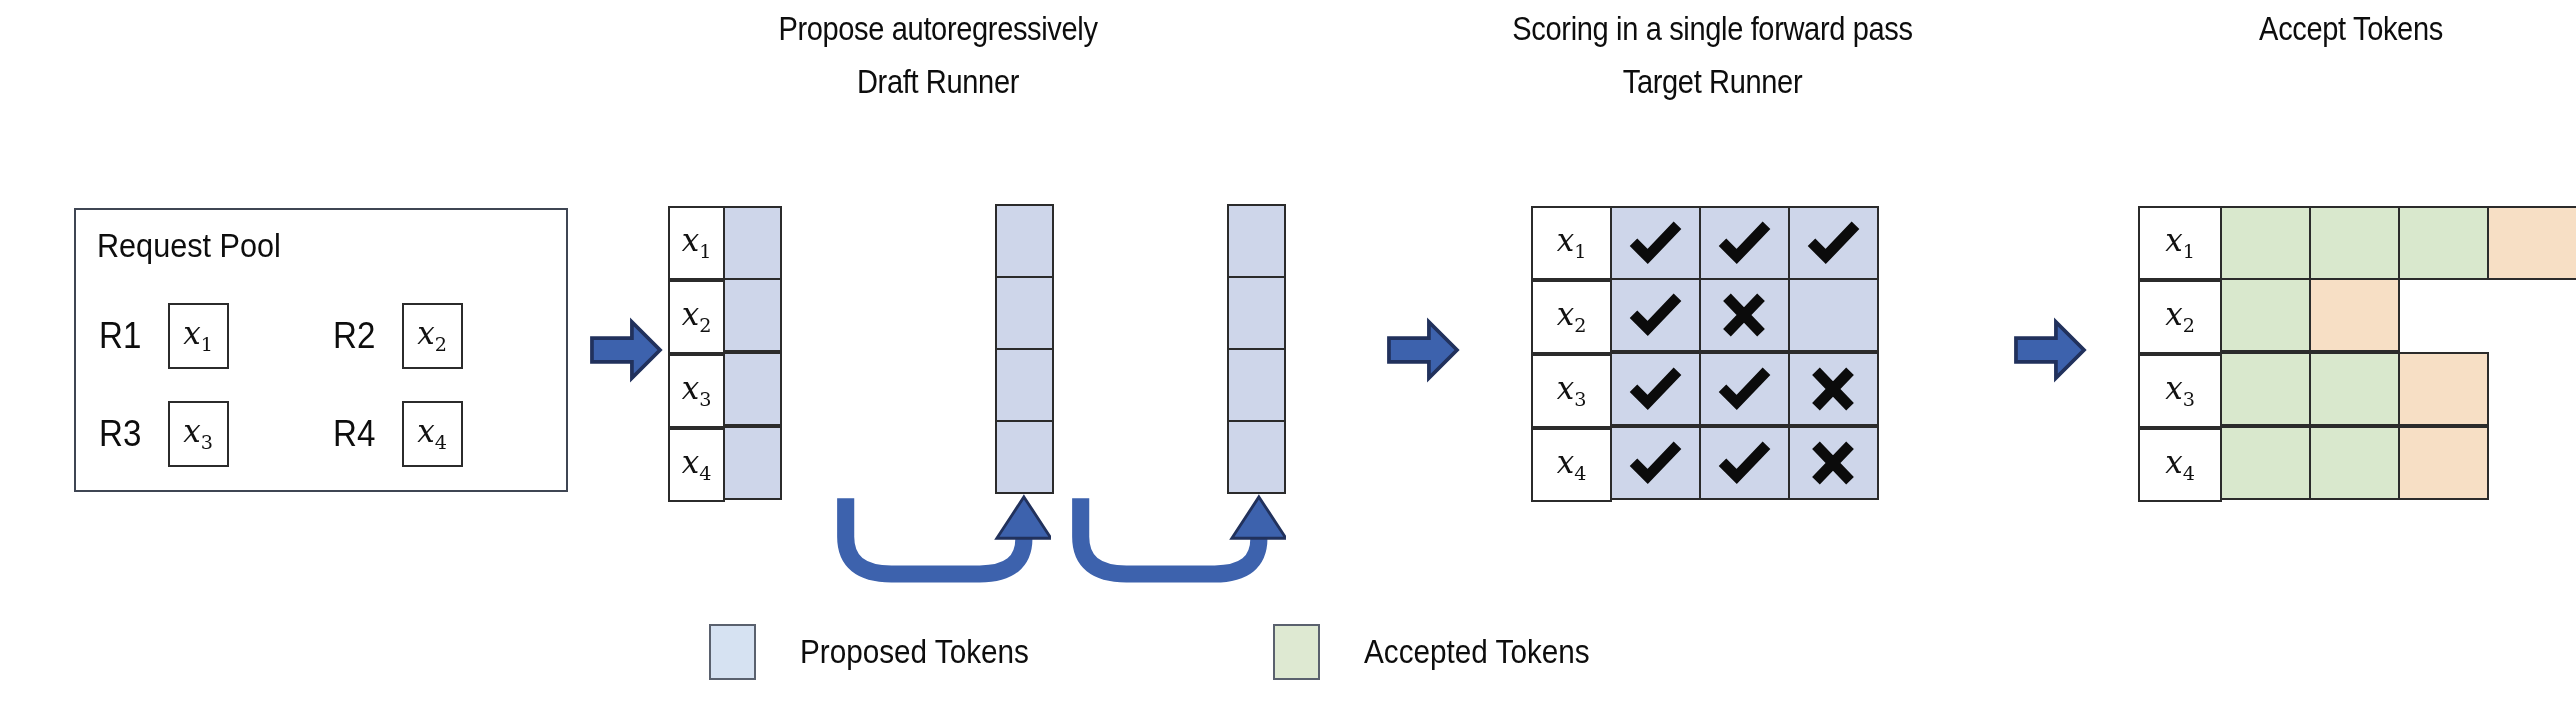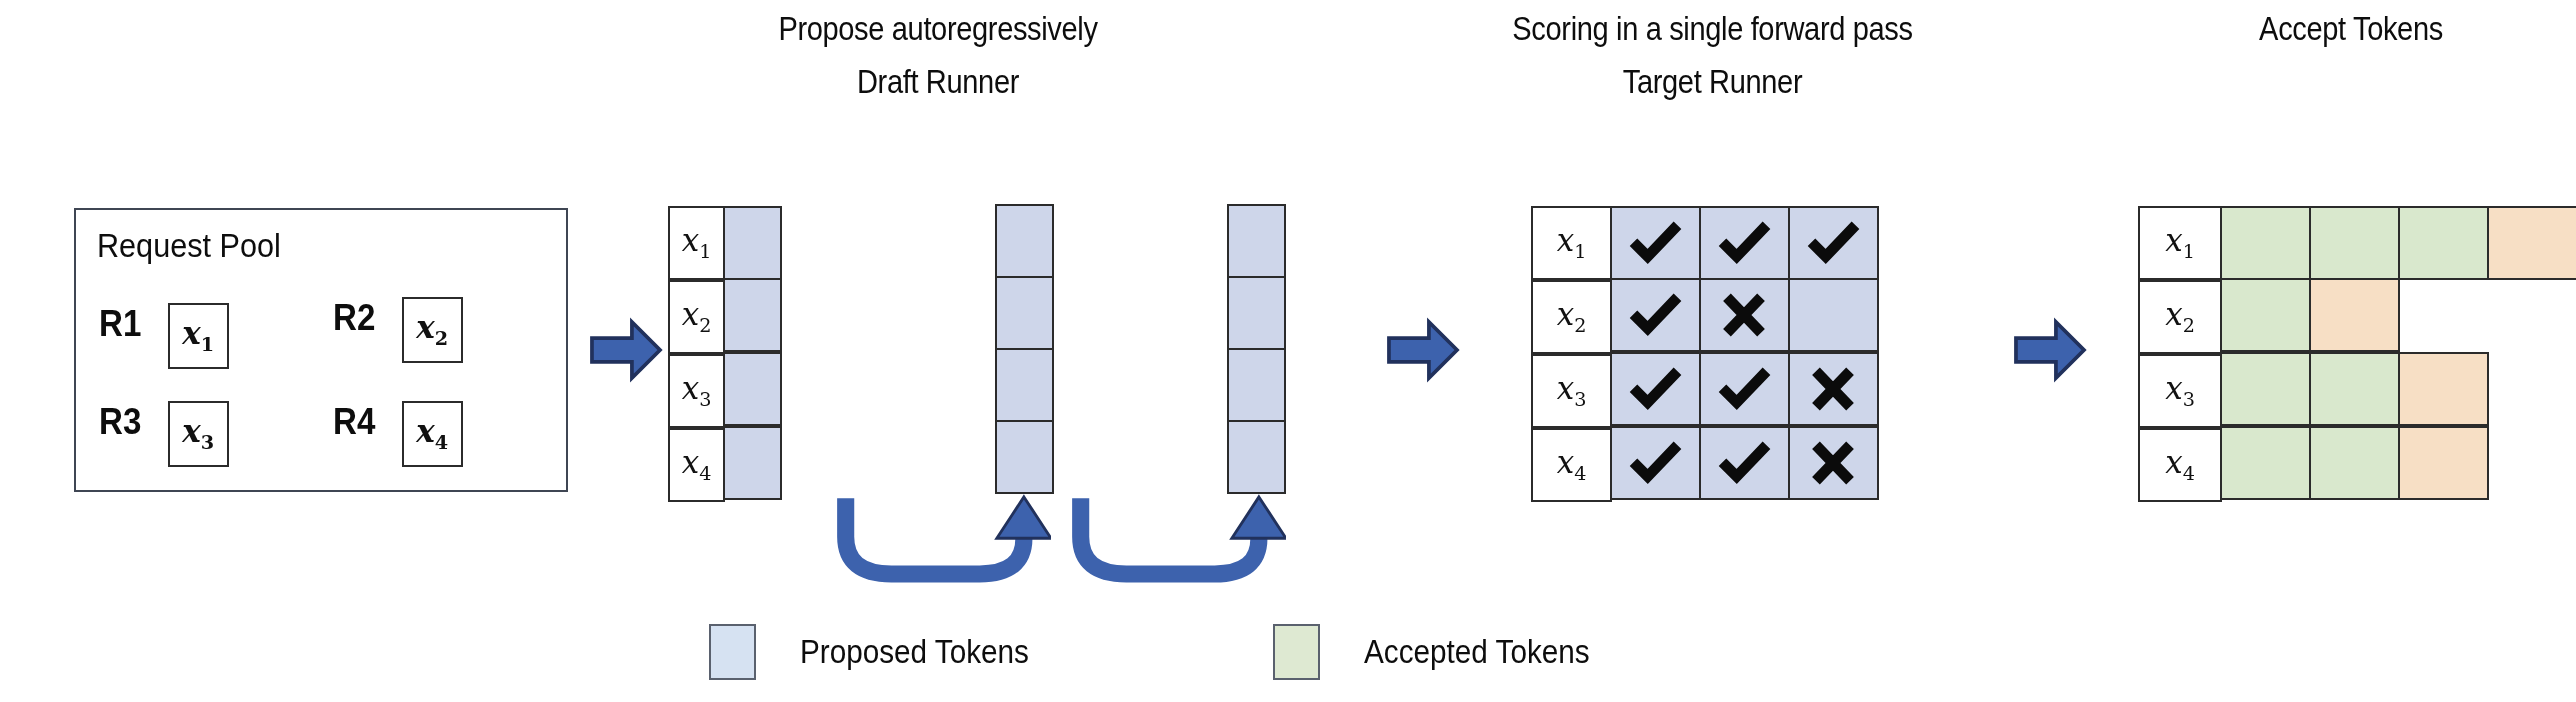--- a/index.html
+++ b/index.html
@@ -31,21 +31,21 @@
     left:28.6px;top:208px;width:494px;height:284px;
     border:2.9px solid #3f4653;
     background:#fff;
     box-sizing:border-box;
   }
   #request-pool .rp-title{
     position:absolute;left:21.4px;top:15.7px;
     font-size:34px;color:#0d0d0d;white-space:nowrap;
     transform:scaleX(0.9);transform-origin:left center;
   }
-  .rp-row{position:absolute;display:flex;font-weight:bold;}
+  .rp-row{position:absolute;display:flex;align-items:center;}
   .rp-label{
     font-size:36px;color:#0d0d0d;width:69px;
     transform:scaleX(0.92);transform-origin:left center;
   }
   .rp-cell{
     width:61px;height:66px;
     border:2.9px solid #2b2b2b;
     background:#fff;
     display:flex;align-items:center;justify-content:center;
     box-sizing:border-box;
@@ -132,21 +132,21 @@
   <div id="request-pool">
     <div class="rp-title">Request Pool</div>
 
     <div class="rp-row" style="left:23px;top:93px;">
       <span class="rp-label">R1</span>
       <span class="rp-cell">
         <span class="mathx"><span>x</span><sub>1</sub></span>
       </span>
     </div>
 
-    <div class="rp-row" style="left:257px;top:87px;">
+    <div class="rp-row" style="left:257px;top:93px;">
       <span class="rp-label">R2</span>
       <span class="rp-cell">
         <span class="mathx"><span>x</span><sub>2</sub></span>
       </span>
     </div>
 
     <div class="rp-row" style="left:23px;top:191px;">
       <span class="rp-label">R3</span>
       <span class="rp-cell">
         <span class="mathx"><span>x</span><sub>3</sub></span>

